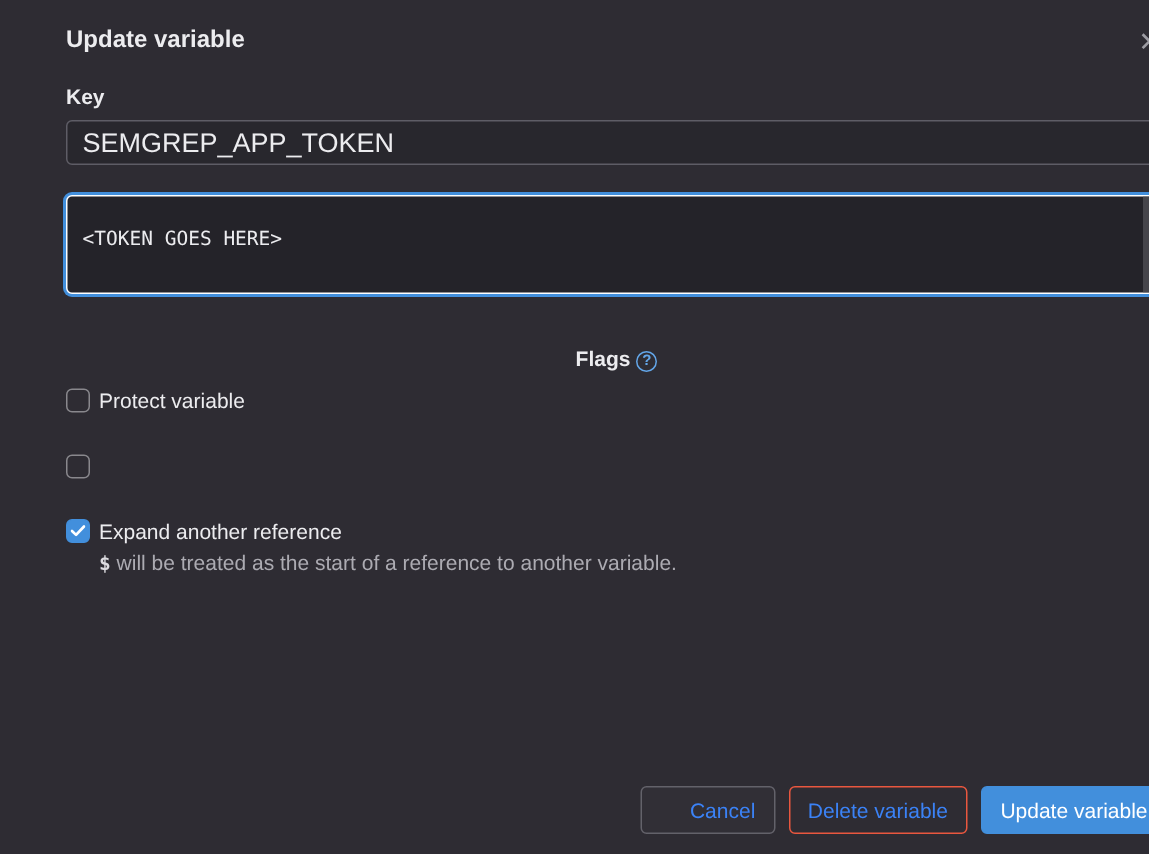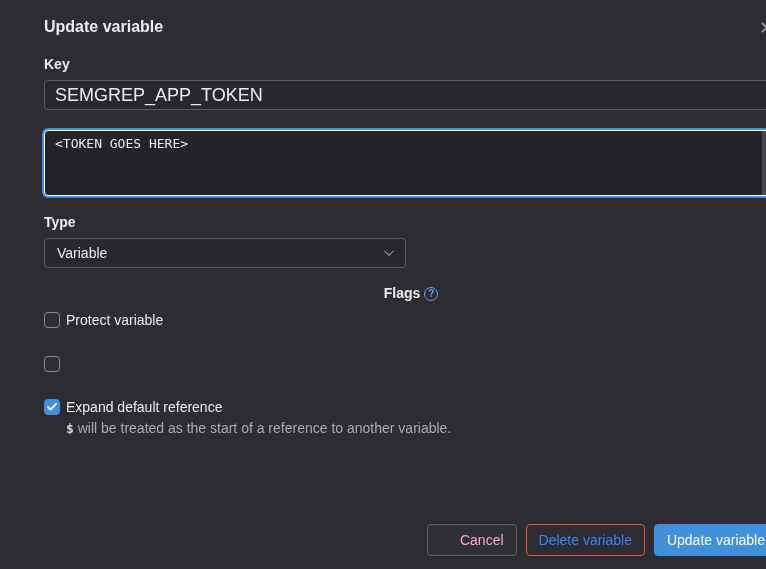--- a/index.html
+++ b/index.html
@@ -79,21 +79,21 @@
     width: calc(100% - 15px);
     height: 100%;
     background: transparent;
     border: none;
     outline: none;
     resize: none;
     color: #ececef;
     font-family: "DejaVu Sans Mono", monospace;
     font-size: 13px;
     line-height: 18px;
-    padding: 4px 10px;
+    padding: 20px 10px;
     overflow: hidden;
   }
   .scrollbar {
     position: absolute;
     top: 0; right: 0;
     width: 15px;
     height: 100%;
     background: #46454b;
     display: flex;
     flex-direction: column;
@@ -211,21 +211,21 @@
     border-radius: 4px;
     font-size: 14px;
     font-weight: 500;
     padding: 0 12px;
     cursor: pointer;
     font-family: "Liberation Sans", sans-serif;
   }
   .btn-default {
     background: #312f36;
     border: 1px solid #63626a;
-    color: #f9a8d4;
+    color: #3b82f6;
     padding-left: 32px;
   }
   .btn-danger-outline {
     background: transparent;
     border: 1px solid #e9573f;
     color: #3b82f6;
   }
   .btn-confirm {
     background: #428fdc;
     border: 1px solid #428fdc;
@@ -251,27 +251,20 @@
     <div class="value-wrap">
       <textarea class="value-textarea" spellcheck="false" style="">&lt;TOKEN GOES HERE&gt;</textarea>
       <div class="scrollbar">
         <div class="scroll-arrow-up"></div>
         <div class="scroll-arrow-down"></div>
       </div>
     </div>
   </div>
 
   <div class="selects-row">
-    <div class="select-col-type">
-      <label class="field-label">Type</label>
-      <div class="select-box">
-        <span>Variable</span>
-        <span class="chevron"></span>
-      </div>
-    </div>
   </div>
 
   <div class="flags-section">
     <div class="flags-label"><span>Flags</span><span class="help-icon">?</span></div>
 
     <div class="flag-row">
       <div class="checkbox"></div>
       <div class="flag-texts">
         <div class="flag-title">Protect variable</div>
       </div>
@@ -281,21 +274,21 @@
       <div class="checkbox"></div>
     </div>
 
     <div class="flag-row">
       <div class="checkbox checked">
         <svg width="10" height="8" viewBox="0 0 10 8">
           <path d="M1 4 L3.7 6.6 L9 1" stroke="#ffffff" stroke-width="1.8" fill="none" stroke-linecap="round" stroke-linejoin="round"></path>
         </svg>
       </div>
       <div class="flag-texts">
-        <div class="flag-title">Expand default reference</div>
+        <div class="flag-title">Expand another reference</div>
         <div class="flag-desc"><span class="dollar">$</span>
           <span>will be treated as the start of a reference to another variable.</span>
         </div>
       </div>
     </div>
   </div>
 
   <div class="modal-footer">
     <button class="btn btn-default">Cancel</button>
     <button class="btn btn-danger-outline">Delete variable</button>

